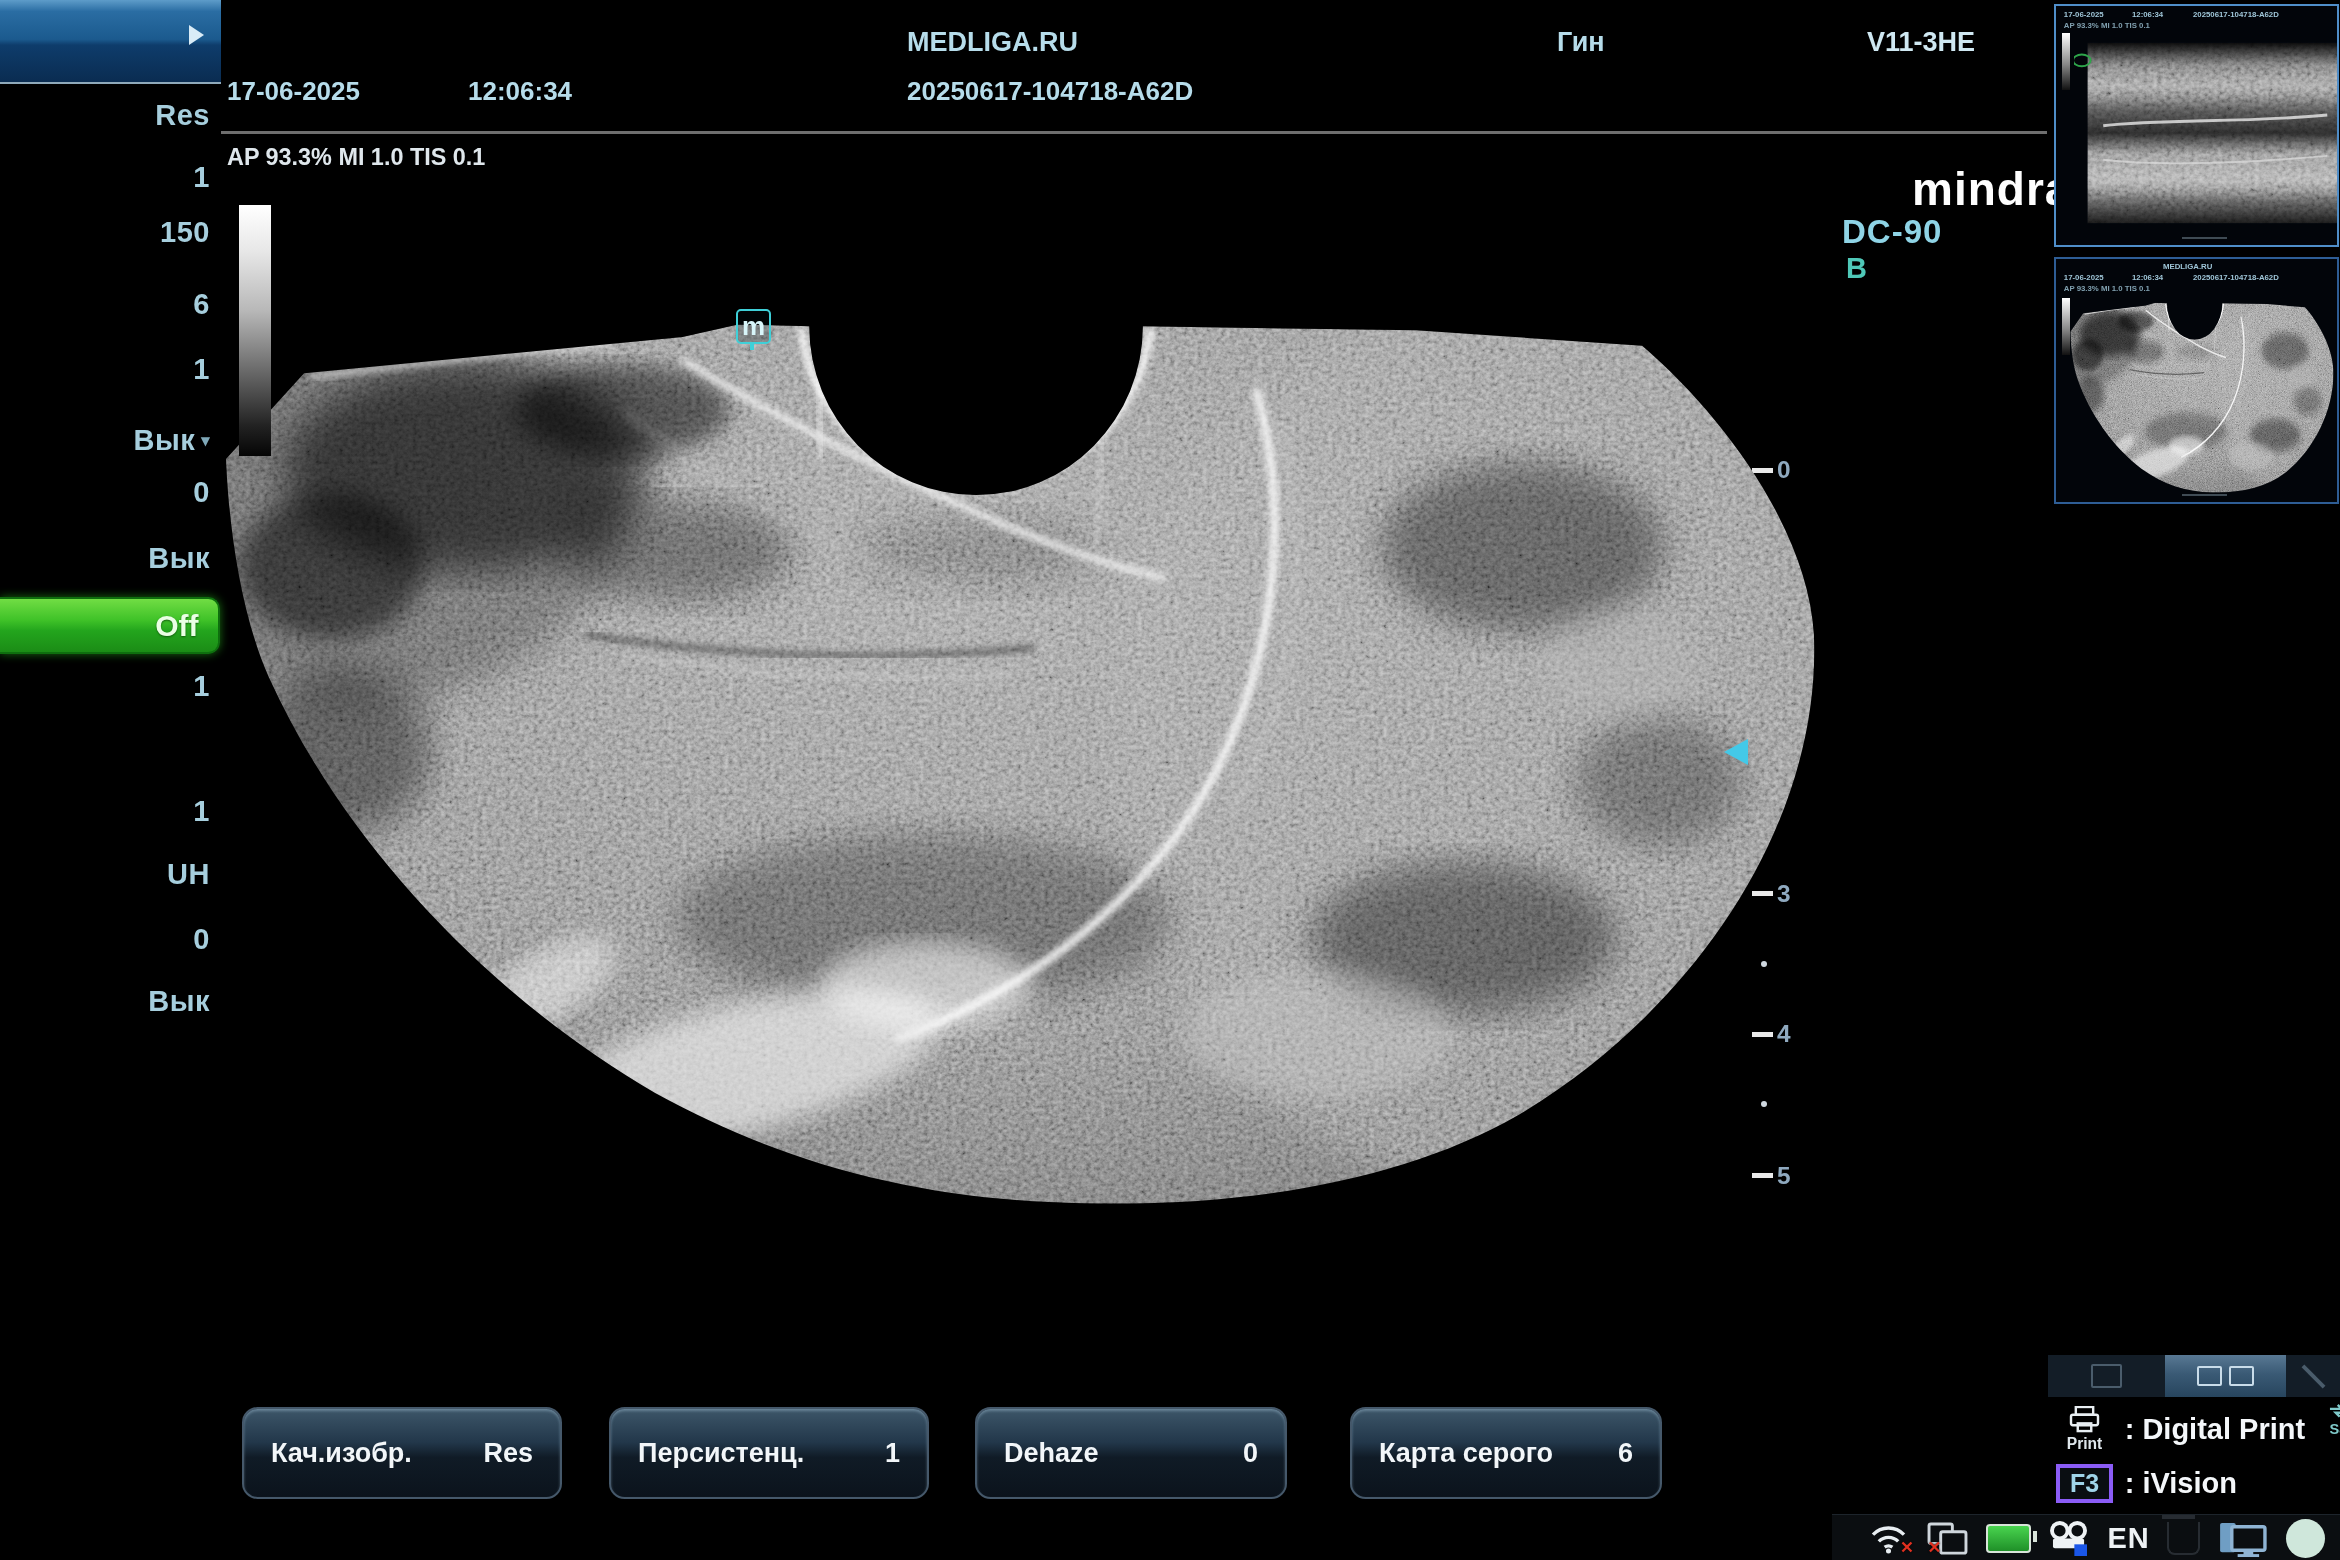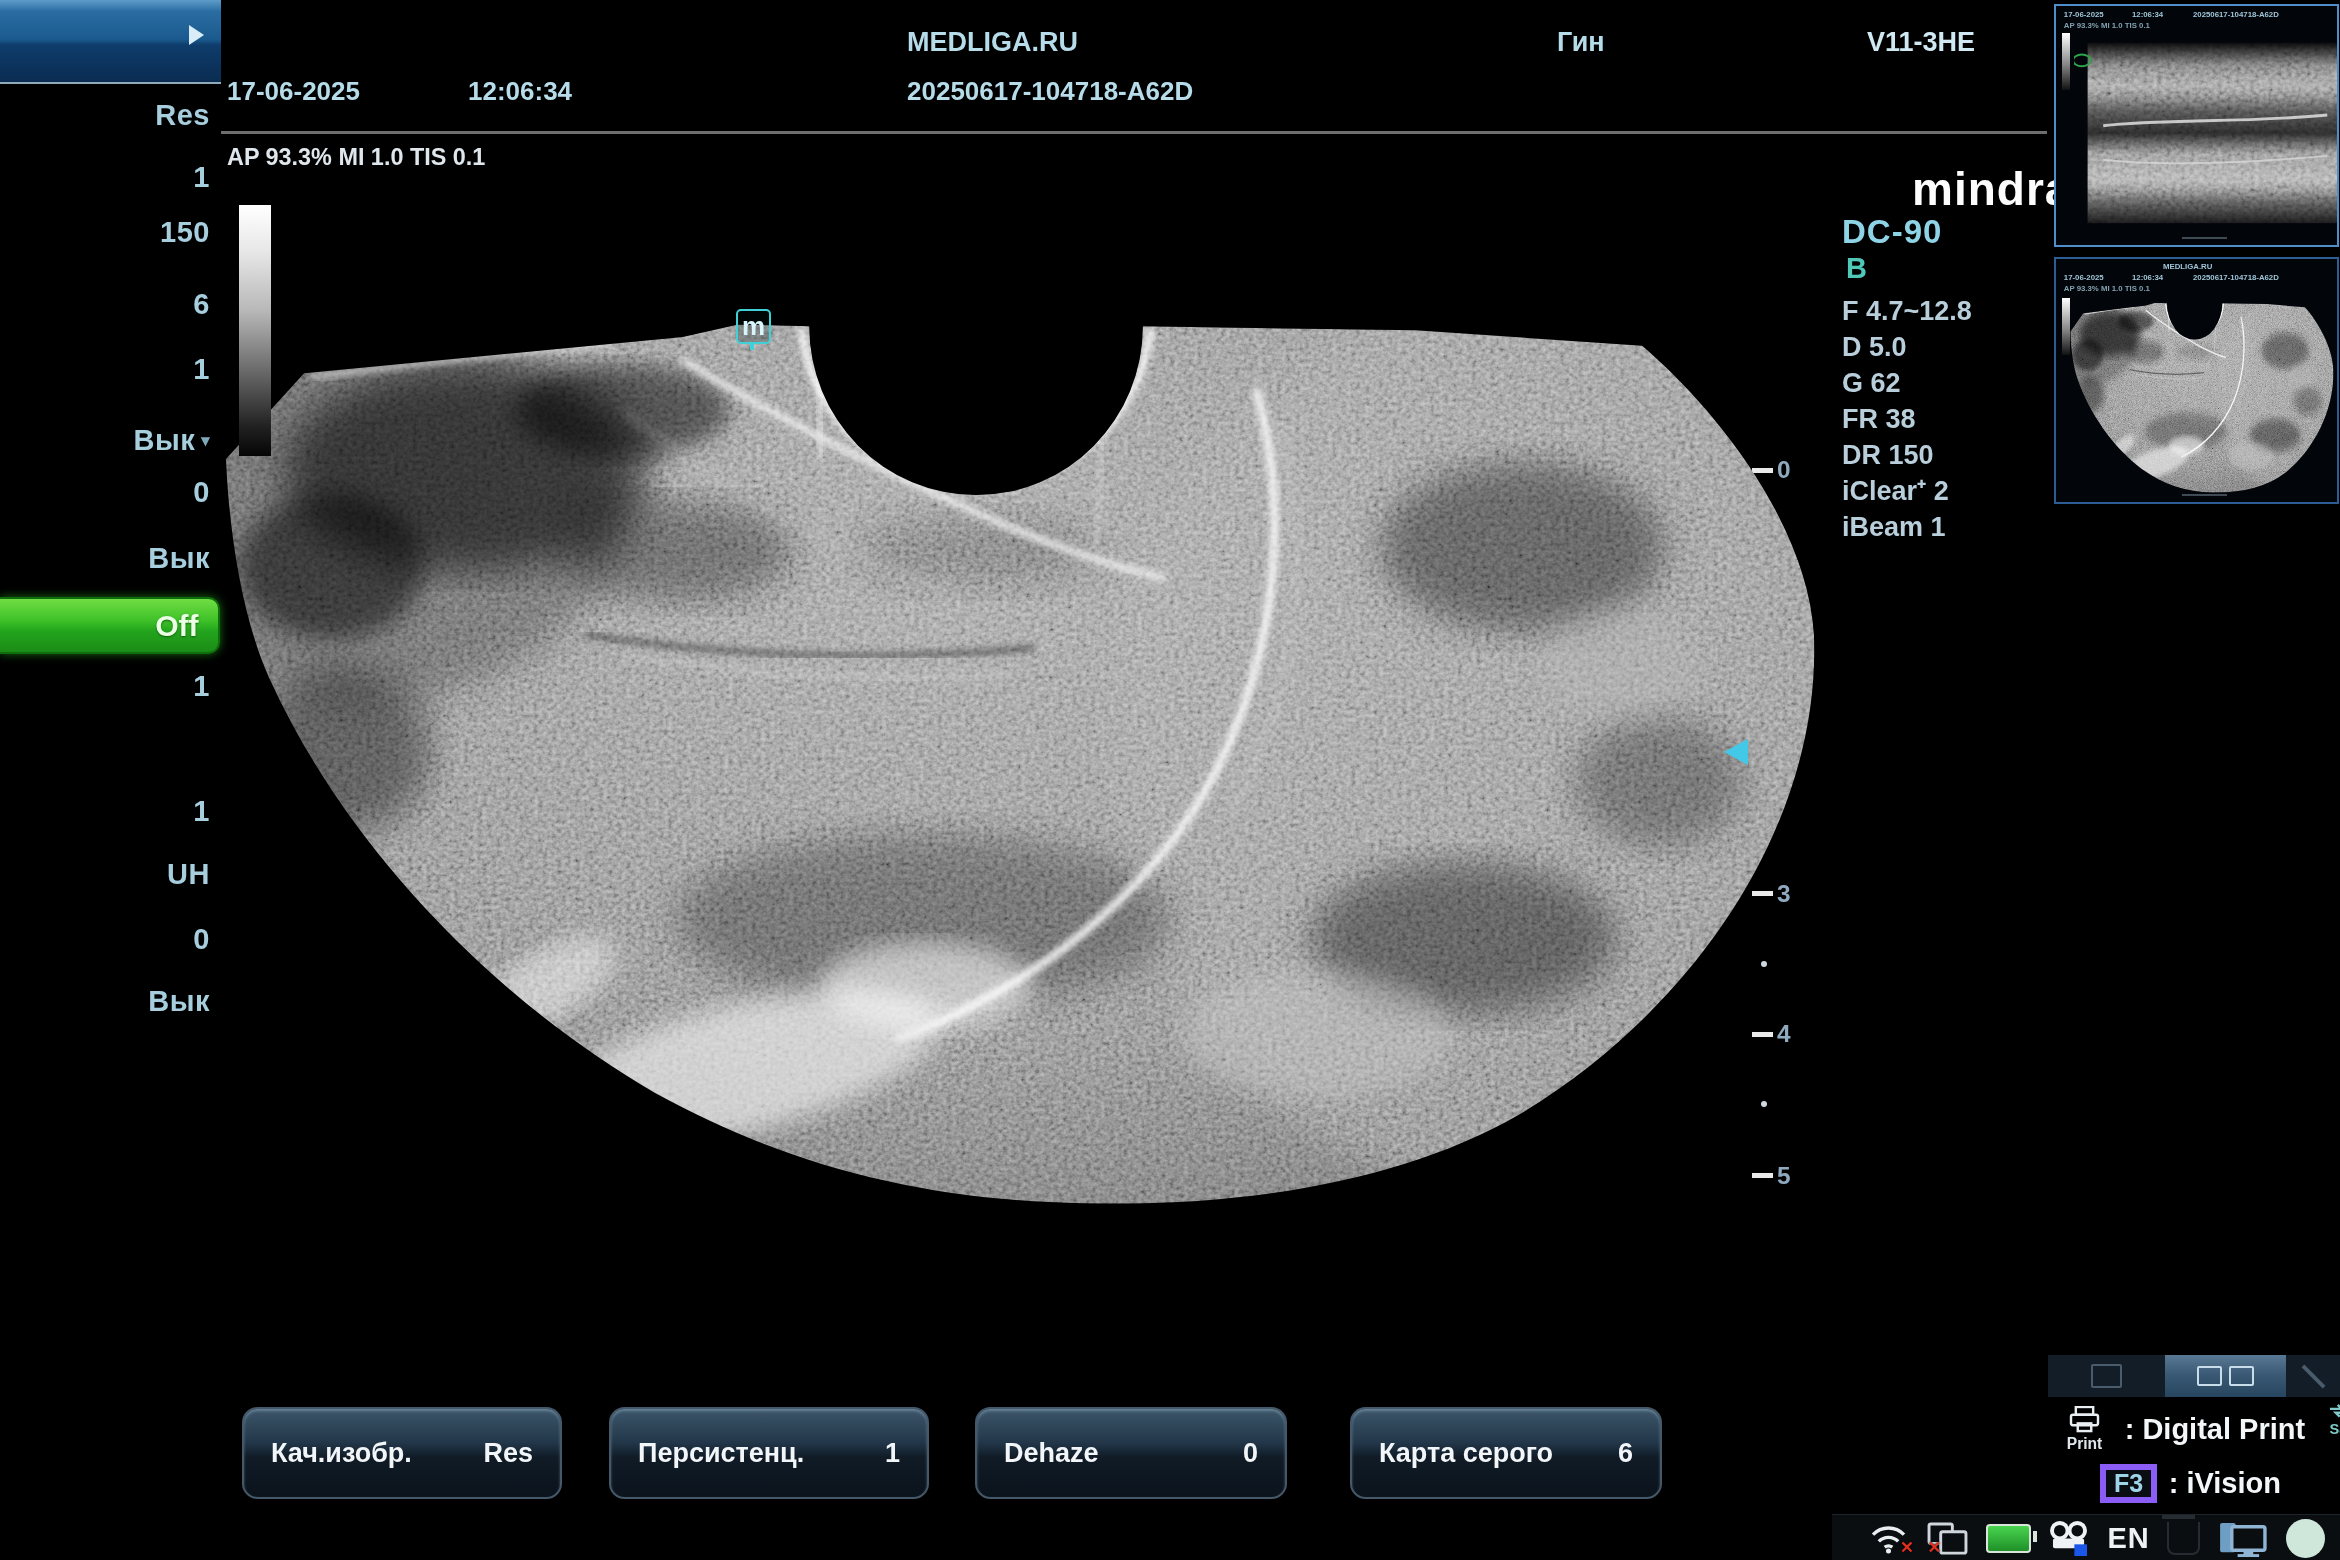--- a/index.html
+++ b/index.html
@@ -66,22 +66,22 @@
   .seg-sel2{background:linear-gradient(180deg,#587893 0%,#3a5a75 45%,#27455e 100%);}
   .lay-rect{box-sizing:border-box;border:2.9px solid #c9dce9;border-radius:2px;}
   .lay-rect.dim{border-color:#4a5c6b;}
   #print-row{left:2056px;top:1402px;width:293px;height:55px;display:flex;align-items:center;}
   #print-key{width:57px;text-align:center;color:#e8eef2;}
   #print-key .cap{display:block;font-size:15.6px;font-weight:bold;margin-top:-2px;color:#dfe7ec;}
   #digital-print-label{font-size:29px;font-weight:bold;color:#f4f7fa;margin-left:11.7px;white-space:nowrap;}
   #save-partial{position:absolute;left:2319px;top:1404px;width:39px;text-align:center;color:#7fc9c9;
     font-size:14.6px;font-weight:bold;}
   #f3-row{left:2056px;top:1461px;width:293px;height:45px;display:flex;align-items:center;}
-  #f3-key{width:57px;height:39px;border:6px solid #8b5cf6;background:#0a0e12;box-sizing:border-box;
-    display:flex;align-items:center;justify-content:center;font-size:25px;font-weight:bold;color:#9fd4e8;margin-left:44px;}
+  #f3-key{width:57px;height:39px;border:4px solid #8b5cf6;background:#0a0e12;box-sizing:border-box;
+    display:flex;align-items:center;justify-content:center;font-size:25px;font-weight:bold;color:#9fd4e8;}
   #ivision-label{font-size:29px;font-weight:bold;color:#f4f7fa;margin-left:11.7px;}
   
   #taskbar{left:1832px;top:1514px;width:509px;height:47px;background:#0b0e11;border-top:1px solid #1d242b;
     display:flex;align-items:center;}
   .tb-icon{position:relative;margin-left:17.6px;display:flex;align-items:center;justify-content:center;}
   .red-x{position:absolute;color:#e03020;font-size:16.6px;font-weight:bold;text-shadow:0 0 2px #000;}
   #battery-icon{width:41px;height:25px;border-radius:3.9px;background:linear-gradient(180deg,#49d44f,#1f9028);
     border:2px solid #d9e4da;}
   #battery-icon:after{content:"";position:absolute;right:-5.9px;top:6.8px;width:3.9px;height:11.7px;background:#d9e4da;}
   #lang-indicator{font-size:29px;font-weight:bold;color:#eef2f5;letter-spacing:1px;}
@@ -122,29 +122,20 @@
   <div class="hdr" style="left:907px;top:27px;font-size:27px;">MEDLIGA.RU</div>
   <div class="hdr" style="left:907px;top:76px;">20250617-104718-A62D</div>
   <div class="hdr" style="left:1557px;top:27px;font-size:27px;">Гин</div>
   <div class="hdr" style="left:1867px;top:27px;font-size:27px;color:#cfe8f2;">V11-3HE</div>
   <div id="top-sep" class="abs"></div>
   <div id="ap-line" class="abs">AP 93.3% MI 1.0 TIS 0.1</div>
 
   <div id="brand-logo" class="abs">mindray</div>
   <div id="model-name" class="abs">DC-90</div>
   <div id="mode-label" class="abs">B</div>
-  <div id="param-list" class="abs">
-      <div class="param-row">F 4.7~12.8</div>
-      <div class="param-row">D 5.0</div>
-      <div class="param-row">G 62</div>
-      <div class="param-row">FR 38</div>
-      <div class="param-row">DR 150</div>
-      <div class="param-row">iClear⁺ 2</div>
-      <div class="param-row">iBeam 1</div>
-    </div>
 
   <svg class="abs" style="left:146px;top:137px;z-index:1;" width="1902" height="1278" viewBox="150 140 1950 1310">
     <defs>
       <clipPath id="fanClip">
         <path d="M 312 382 L 700 345 L 757 332 L 830 334 A 171 173 0 0 0 1172 334 L 1452 338 L 1684 354
                  C 1772 430 1854 546 1860 650 C 1868 838 1742 1032 1558 1142
                  C 1440 1210 1280 1237 1110 1233 C 950 1230 810 1196 672 1120
                  C 500 1020 352 862 276 694 C 243 620 234 520 232 470 Z"></path>
       </clipPath>
       <radialGradient id="gradBase" cx="45%" cy="28%" r="95%">

